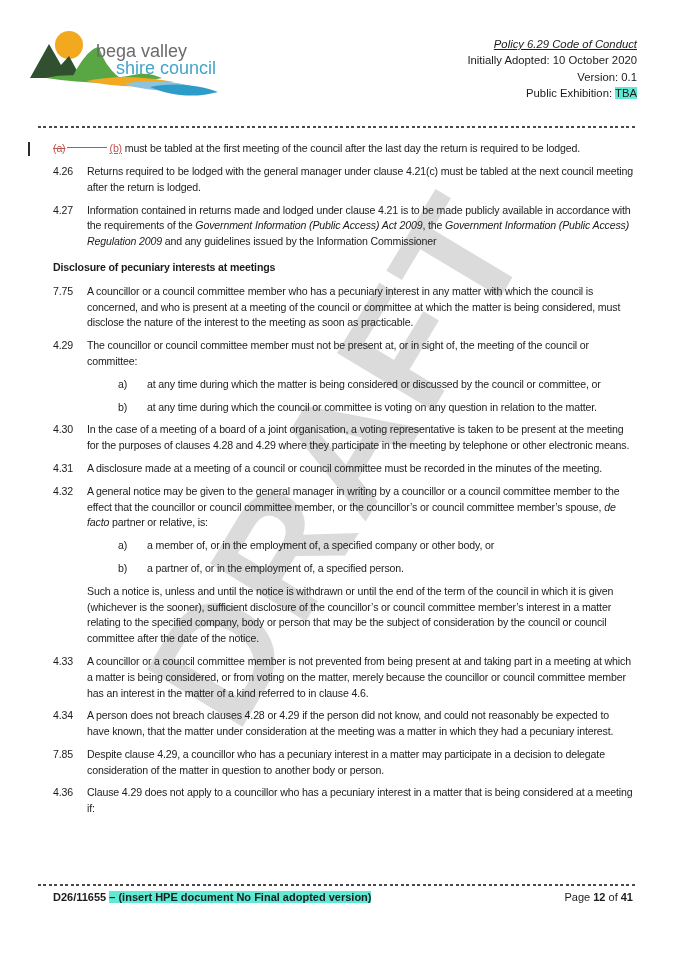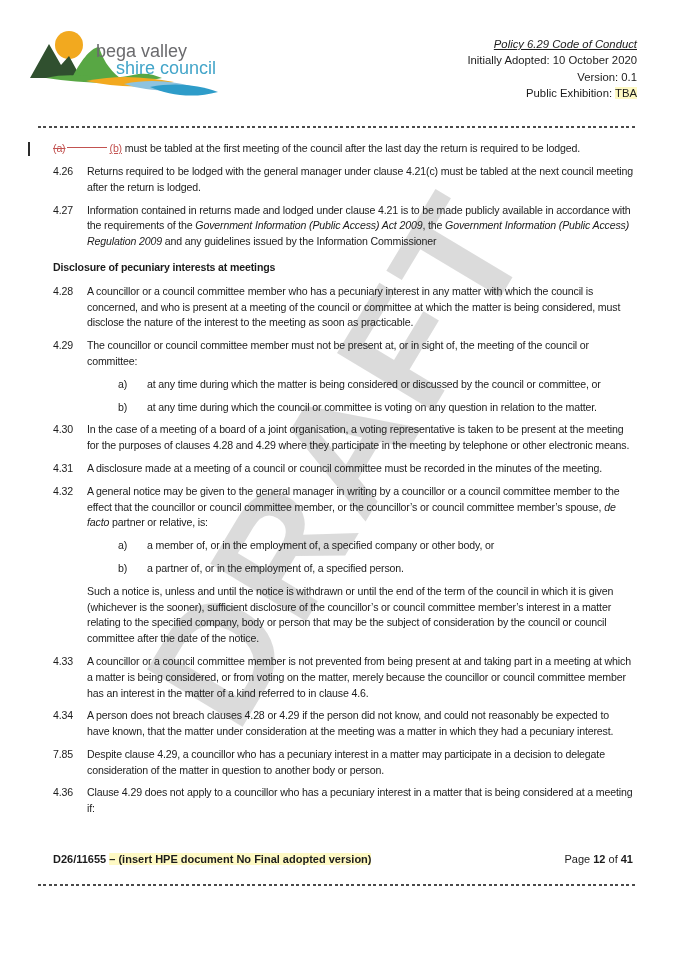--- a/index.html
+++ b/index.html
@@ -32,21 +32,21 @@
     padding:30px 38px 0 28px;
   }
   .logo{width:205px;height:70px;flex:none;}
   .hmeta{
     text-align:right;
     font-size:11.3px;
     line-height:16.3px;
     padding-top:6px;
   }
   .hmeta .italic{font-style:italic;text-decoration:underline;}
-  .hl{background:#fef9c3;}
+  .hl{background:#5eead4;}
   
   .dashsep{
     position:relative;z-index:1;
     height:2px;
     background:repeating-linear-gradient(90deg,#4a4a4a 0 3px,transparent 3px 5.5px);
     margin:0 38px;
   }
   .sep-top{margin-top:25px;}
   .sep-bottom{position:absolute;left:38px;right:38px;top:884px;margin:0;}
   
@@ -75,21 +75,21 @@
   .tc-del{text-decoration:line-through;}
   .tc-ins{text-decoration:underline;}
   .tc-gap{
     display:inline-block;width:40px;height:1px;
     border-top:1.3px solid #c25250;
     vertical-align:3px;margin:0 3px 0 1px;
   }
   
   .footer{
     position:absolute;z-index:1;
-    left:53px;right:42px;top:853px;
+    left:53px;right:42px;top:891px;
     display:flex;justify-content:space-between;
     font-size:11px;
   }
   .footer .left{font-weight:700;}
   .footer .b{font-weight:700;}
   
   .lg-gray{fill:#6b6b6e;}
   .lg-blue{fill:#43a5c9;}
 </style>
 </head>
@@ -126,21 +126,21 @@
       <div class="row clause">
         <span class="num">4.26</span>
         <span class="ctext"><span>Returns required to be lodged with the general manager under clause 4.21(c) must be tabled at the next council meeting after the return is lodged.</span></span>
       </div>
       <div class="row clause">
         <span class="num">4.27</span>
         <span class="ctext"><span>Information contained in returns made and lodged under clause 4.21 is to be made publicly available in accordance with the requirements of the </span><span class="it">Government Information (Public Access) Act 2009</span><span>, the </span><span class="it">Government Information (Public Access) Regulation 2009</span><span> and any guidelines issued by the Information Commissioner</span></span>
       </div>
       <div class="row heading">Disclosure of pecuniary interests at meetings</div>
       <div class="row clause">
-        <span class="num">4.28</span>
+        <span class="num">7.75</span>
         <span class="ctext"><span>A councillor or a council committee member who has a pecuniary interest in any matter with which the council is concerned, and who is present at a meeting of the council or committee at which the matter is being considered, must disclose the nature of the interest to the meeting as soon as practicable.</span></span>
       </div>
       <div class="row clause">
         <span class="num">4.29</span>
         <span class="ctext"><span>The councillor or council committee member must not be present at, or in sight of, the meeting of the council or committee:</span></span>
       </div>
       <div class="row sub">
         <span class="letter">a)</span>
         <span class="stext">at any time during which the matter is being considered or discussed by the council or committee, or</span>
       </div>

